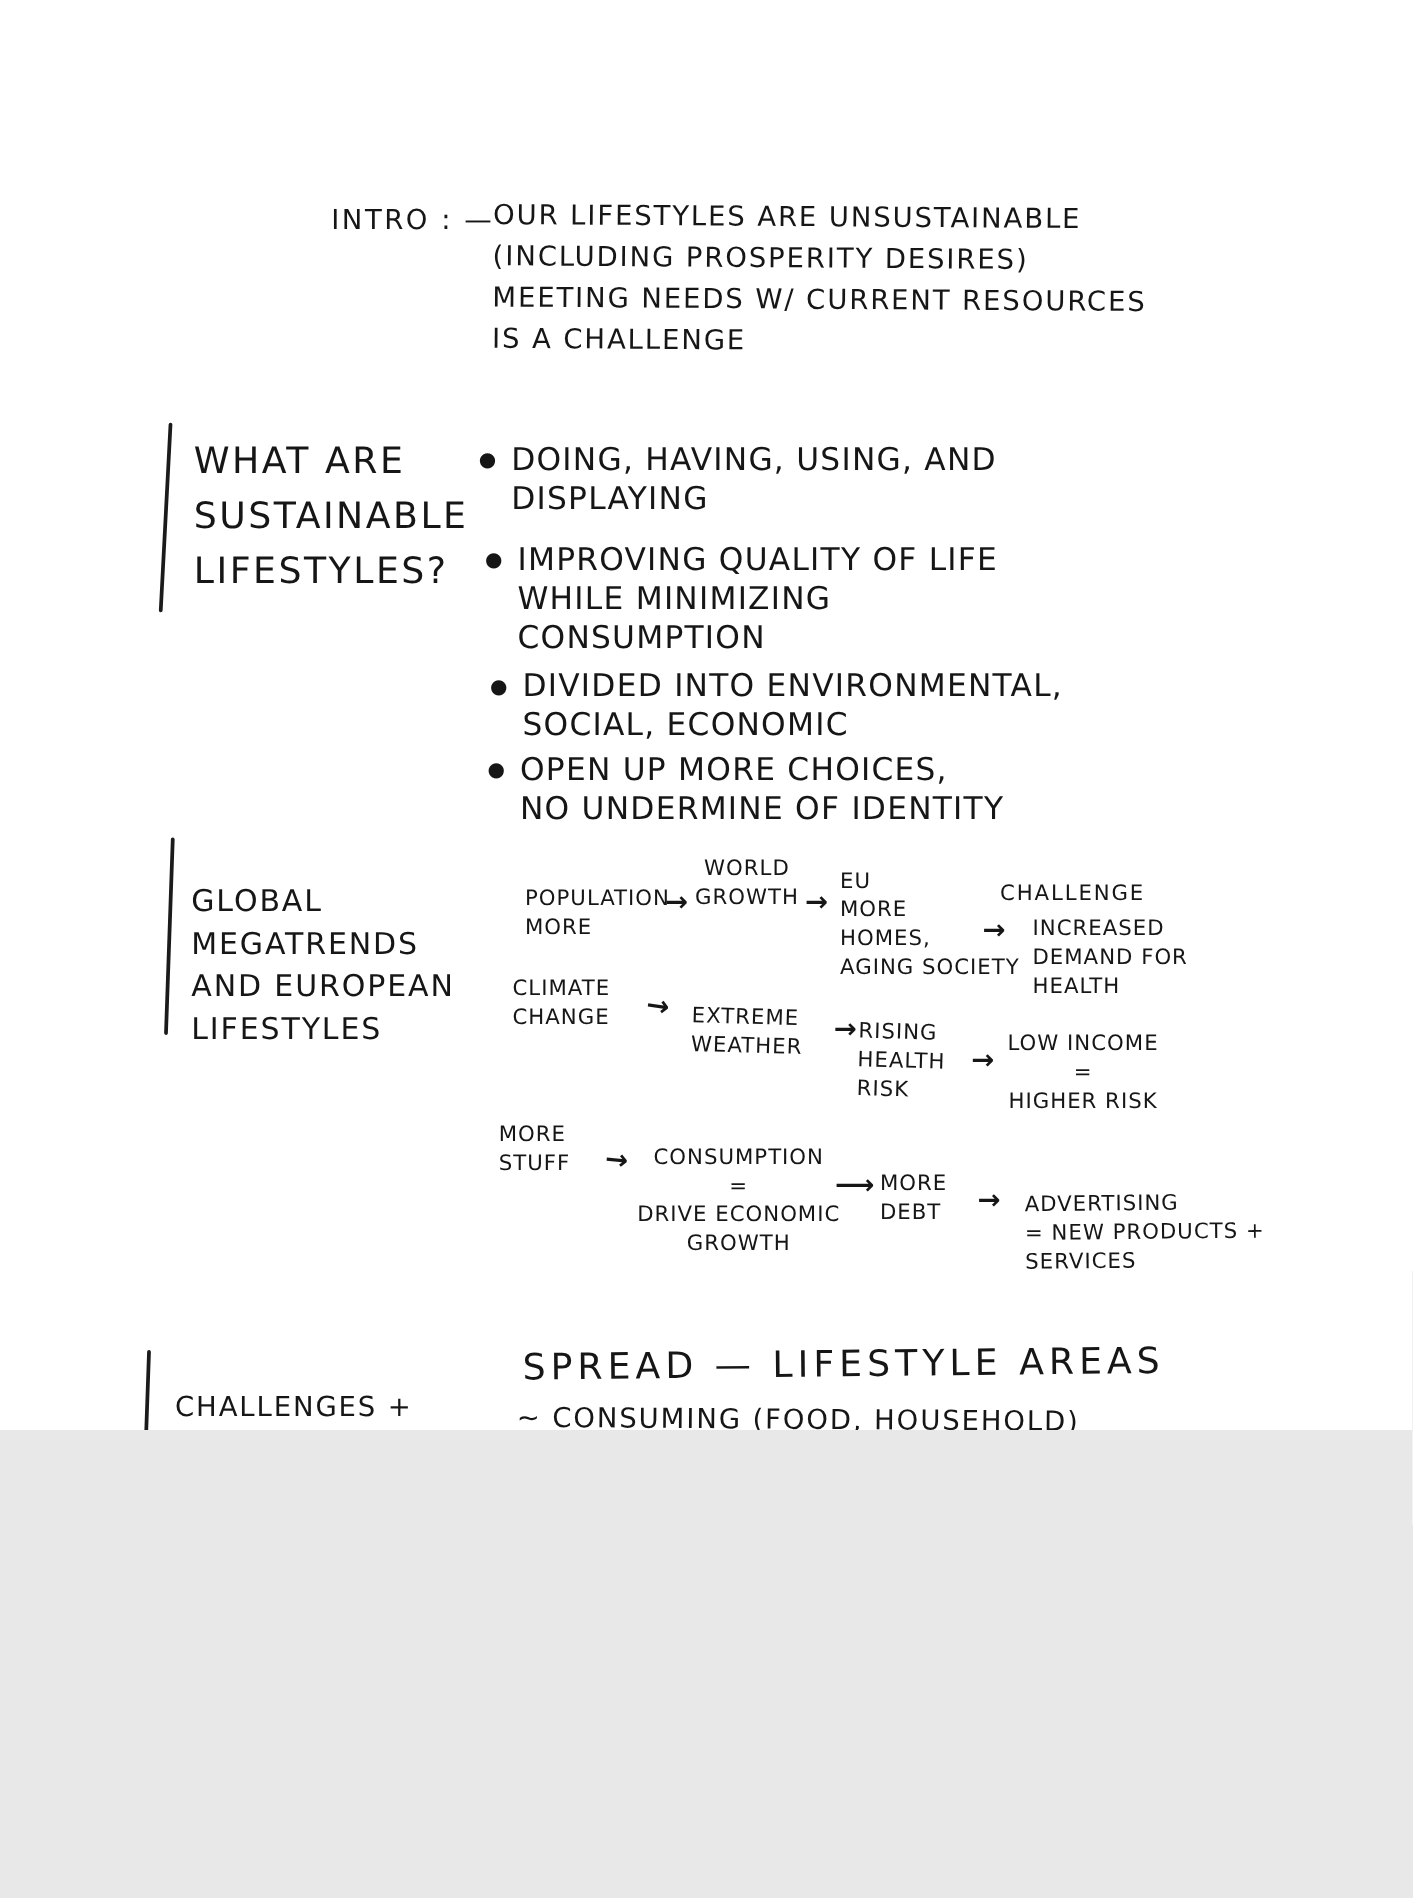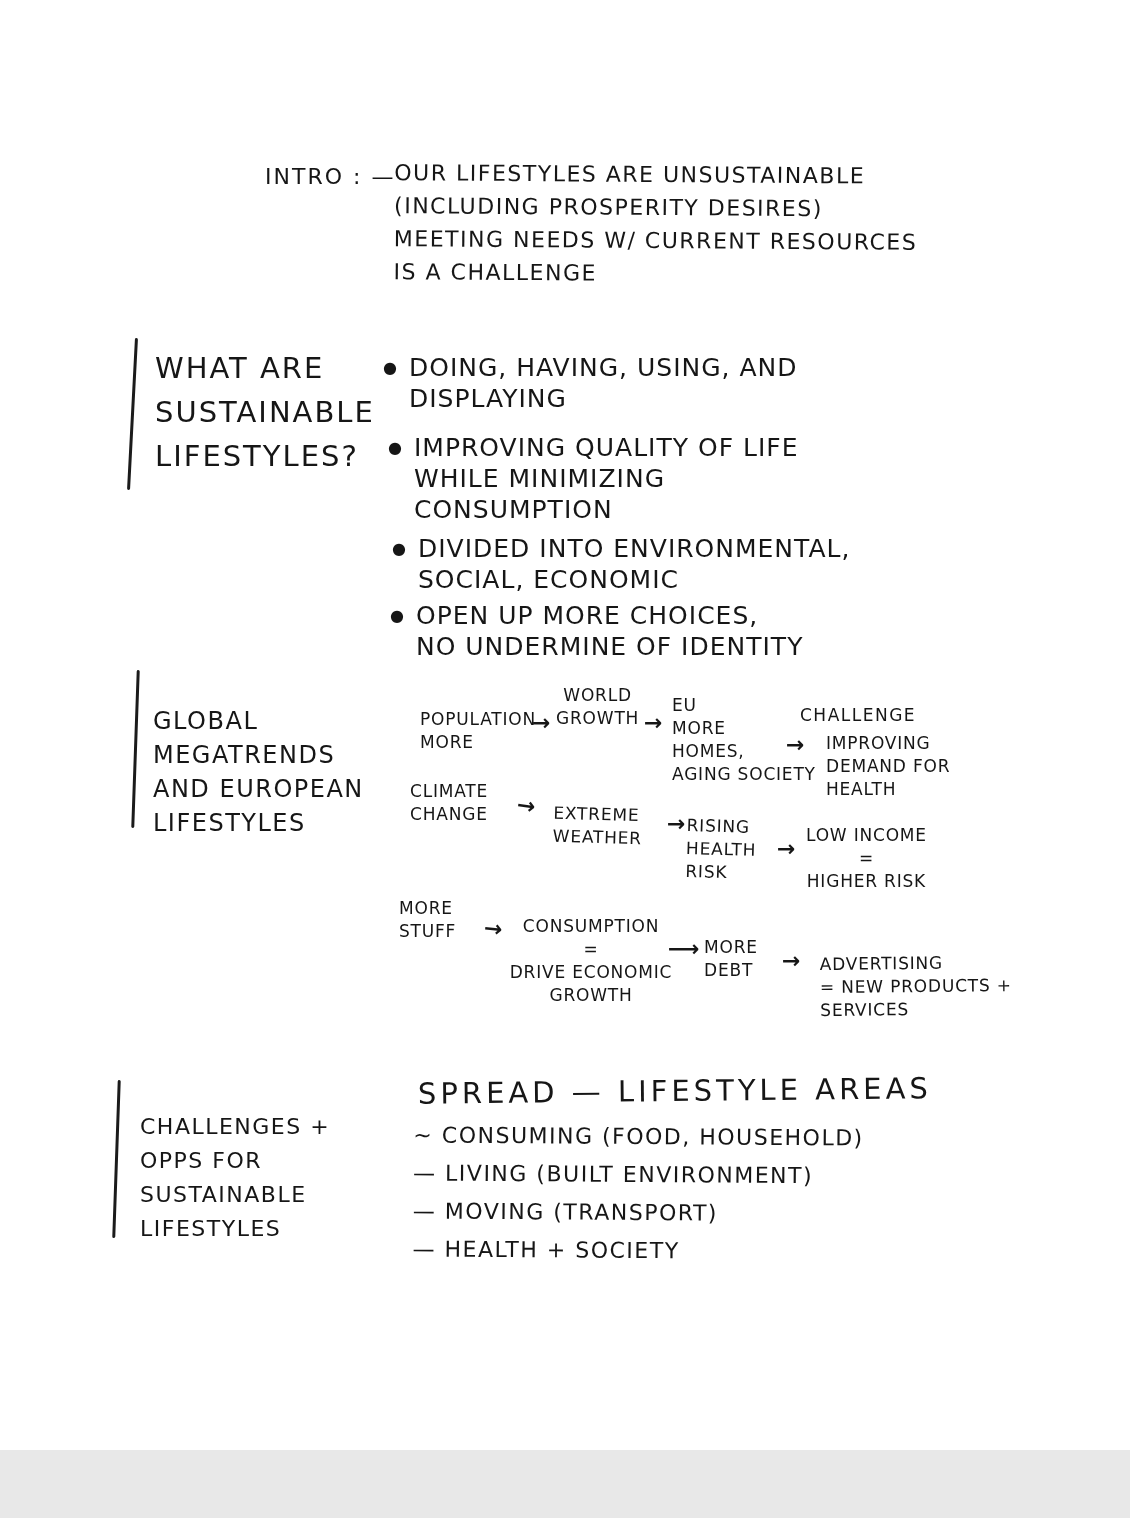--- a/index.html
+++ b/index.html
@@ -1,19 +1,19 @@
 <!DOCTYPE html>
 <html><head>
 <meta charset="utf-8">
 <style>
   html, body { margin: 0; padding: 0; background: #e8e8e8; }
   .page {
     position: relative;
     width: 1130px;
-    height: 1450px;
+    height: 1144px;
     margin: 0 auto;
     background: #ffffff;
     overflow: hidden;
     font-family: "DejaVu Sans", sans-serif;
     color: #161616;
   }
   .hw {
     position: absolute;
     white-space: pre-line;
     color: #161616;
@@ -105,21 +105,21 @@
   <div class="arrow" style="left:532px; top:712px;">→</div>
   <div class="hw flow flow-c" style="left:556px; top:684px;">WORLD
 GROWTH</div>
   <div class="arrow" style="left:644px; top:712px;">→</div>
   <div class="hw flow" style="left:672px; top:694px;">EU
 MORE
 HOMES,
 AGING SOCIETY</div>
   <div class="hw flow" style="left:800px; top:704px; letter-spacing:1.5px;">CHALLENGE</div>
   <div class="arrow" style="left:786px; top:734px;">→</div>
-  <div class="hw flow" style="left:826px; top:732px;">IMPROVING
+  <div class="hw flow" style="left:826px; top:732px;">INCREASED
 DEMAND FOR
 HEALTH</div>
 
   <div class="hw flow" style="left:410px; top:780px;">CLIMATE
 CHANGE</div>
   <div class="arrow" style="left:517px; top:795px; transform:rotate(8deg);">→</div>
   <div class="hw flow r2" style="left:553px; top:803px;">EXTREME
 WEATHER</div>
   <div class="arrow" style="left:667px; top:813px;">→</div>
   <div class="hw flow r2" style="left:686px; top:815px;">RISING

